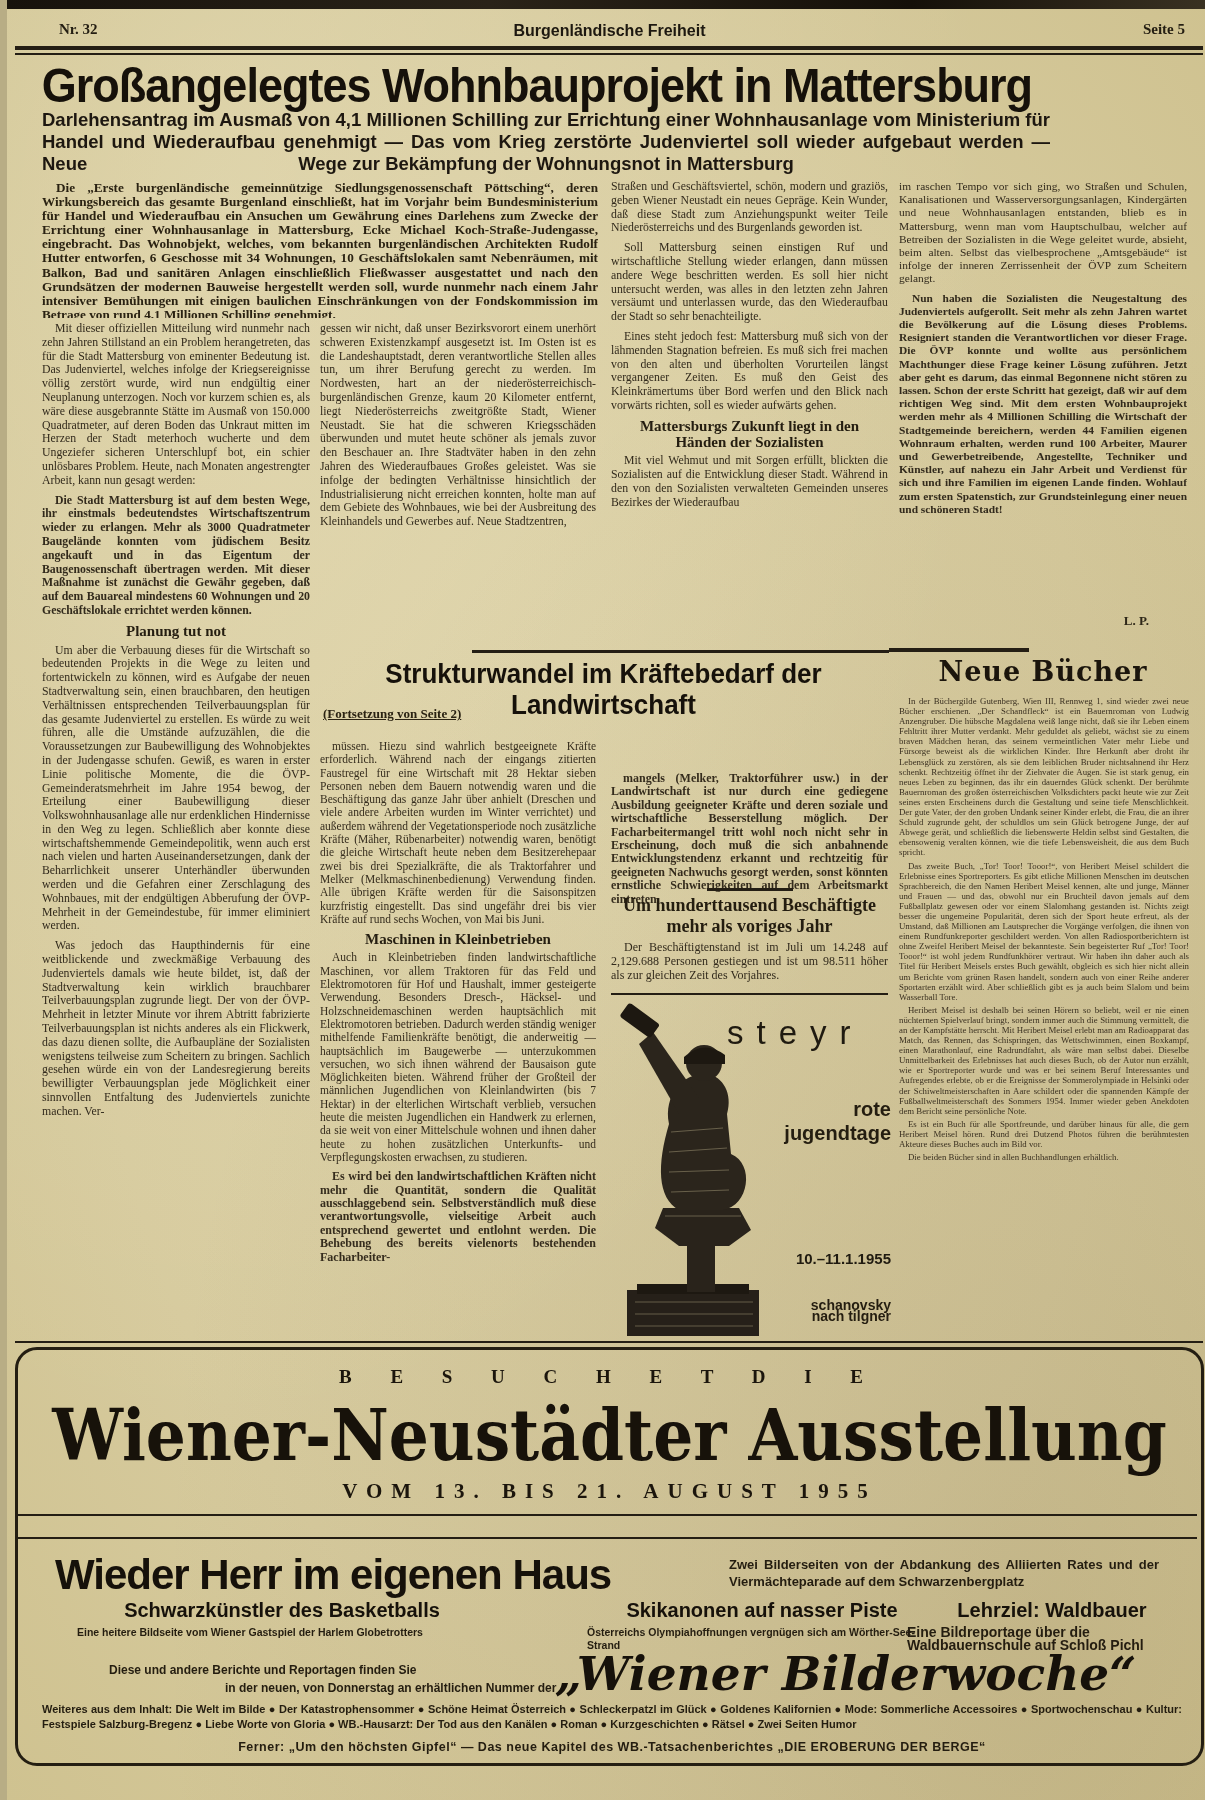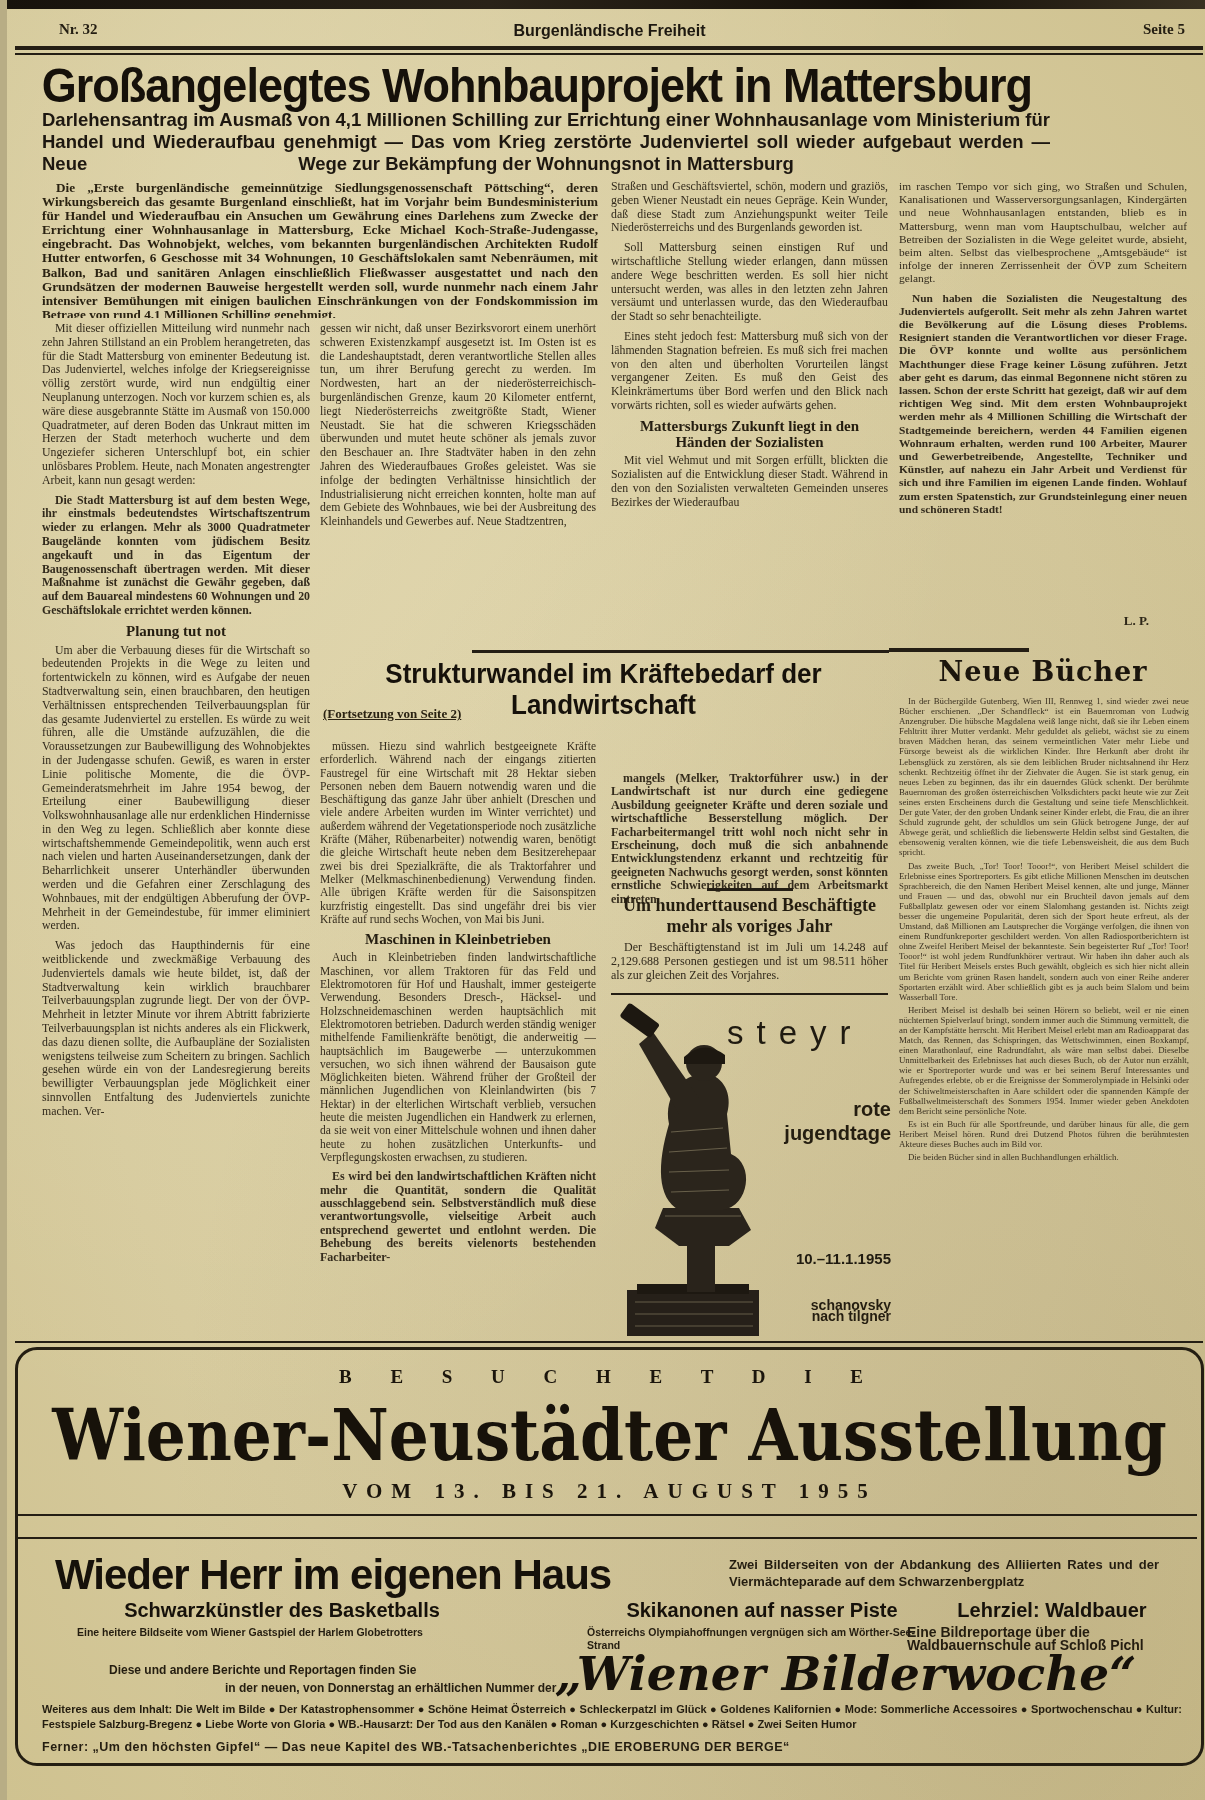--- a/index.html
+++ b/index.html
@@ -52,21 +52,21 @@
   .kicker{font-weight:bold;font-size:19px;letter-spacing:17px;text-align:center;color:#1b150c;}
   .ausstellung{font-family:"DejaVu Serif",serif;font-weight:bold;font-size:63px;text-align:center;color:#17120a;white-space:nowrap;transform:scaleY(1.12);transform-origin:top;}
   .vomline{font-weight:bold;font-size:21px;letter-spacing:9px;text-align:center;color:#1b150c;}
   .wieder{font-family:"Liberation Sans","DejaVu Sans",sans-serif;font-weight:bold;font-size:42px;letter-spacing:-1px;color:#16110a;white-space:nowrap;}
   .adcap{font-family:"Liberation Sans","DejaVu Sans",sans-serif;font-weight:bold;font-size:13px;line-height:17px;text-align:justify;color:#241d10;}
   .itemtitle{font-family:"Liberation Sans","DejaVu Sans",sans-serif;font-weight:bold;font-size:20px;text-align:center;color:#16110a;white-space:nowrap;}
   .itemcap{font-family:"Liberation Sans","DejaVu Sans",sans-serif;font-weight:bold;font-size:10.5px;line-height:13px;text-align:left;color:#241d10;}
   .finder{font-family:"Liberation Sans","DejaVu Sans",sans-serif;font-weight:bold;font-size:12px;color:#241d10;white-space:nowrap;}
   .bilderwoche{font-family:"DejaVu Serif",serif;font-weight:bold;font-style:italic;font-size:47px;color:#16110a;white-space:nowrap;}
   .contents{font-family:"Liberation Sans","DejaVu Sans",sans-serif;font-weight:bold;font-size:11px;line-height:15px;text-align:justify;color:#241d10;}
-  .ferner{font-family:"Liberation Sans","DejaVu Sans",sans-serif;font-weight:bold;font-size:12.5px;letter-spacing:.5px;text-align:left;color:#241d10;}
+  .ferner{font-family:"Liberation Sans","DejaVu Sans",sans-serif;font-weight:bold;font-size:12.5px;letter-spacing:.5px;text-align:center;color:#241d10;}
 </style>
 </head>
 <body>
 
 <div id="page">
 
   <div class="abs topbar" style="left:0;top:0;width:1205px;height:9px;"></div>
 
   <div class="abs mast" style="left:52px;top:21px;">Nr. 32</div>
   <div class="abs mast-title" style="left:0;top:22px;width:1205px;">Burgenländische Freiheit</div>

